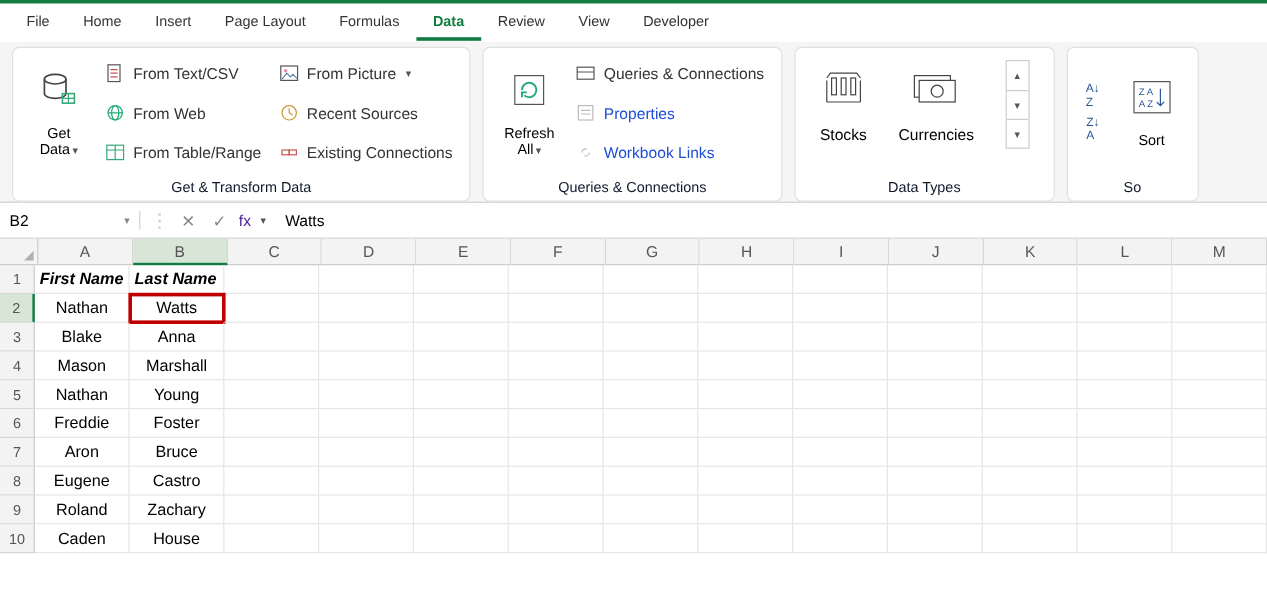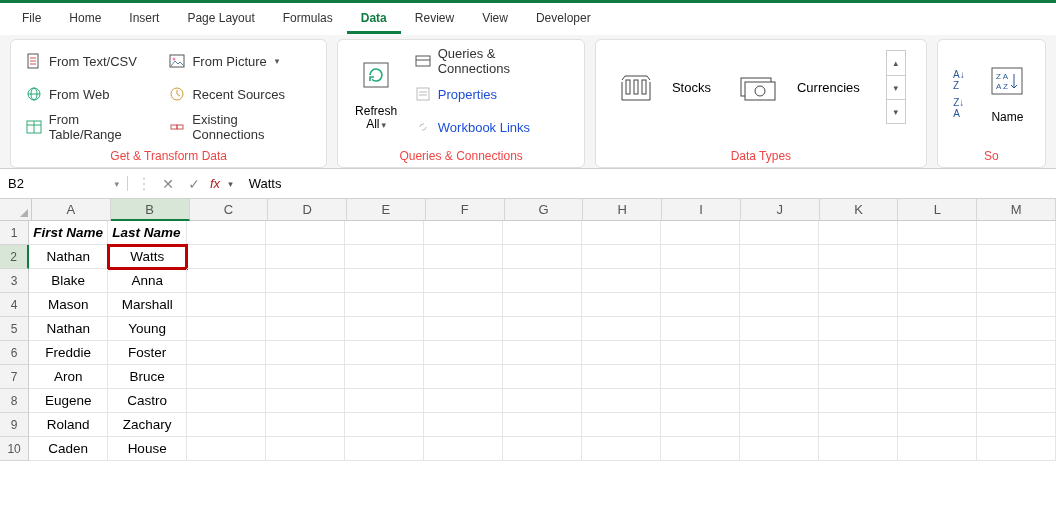--- a/index.html
+++ b/index.html
@@ -7,50 +7,50 @@
   
   
   .tabs { display: flex; align-items: center; height: 32px; padding: 0 8px; background: #fff; gap: 0px; }
   .tab { padding: 6px 14px; font-size: 12px; color: #333; cursor: pointer; border-bottom: 3px solid transparent; }
   .tab.active { font-weight: 600; border-bottom: 3px solid #107c41; color: #107c41; }
   .tab.file { font-weight: 400; }
   
   
   .ribbon { display: flex; height: 134px; background: #f5f5f5; border-bottom: 1px solid #d0d0d0; padding: 4px 10px 0 10px; gap: 10px; }
   .group { background: #fff; border: 1px solid #e0e0e0; border-radius: 6px; padding: 6px 10px 0 10px; display: flex; flex-direction: column; justify-content: space-between; }
-  .group-label { text-align: center; font-size: 12px; color: #ef4444; padding: 2px 0 4px; }
+  .group-label { text-align: center; font-size: 12px; color: #0f172a; padding: 2px 0 4px; }
   .group-body { display: flex; gap: 6px; height: 96px; }
   
   .big-btn { display: flex; flex-direction: column; align-items: center; justify-content: center; width: 56px; cursor: pointer; gap: 12px; }
   .big-btn .icon-wrap { width: 36px; height: 36px; display:flex; align-items:center; justify-content:center; }
   .big-btn .lbl { font-size: 12px; text-align:center; line-height: 1.1; }
   .caret { font-size: 9px; margin-left: 2px; color:#555; }
   
   .small-list { display: flex; flex-direction: column; justify-content: space-between; }
   .small-btn { display: flex; align-items: center; gap: 6px; font-size: 13px; color:#333; padding: 2px 4px; cursor: pointer; height: 30px; }
   .small-btn.disabled { color: #1d4ed8; }
   .small-btn .icon-sm { width: 18px; height: 18px; display:flex; align-items:center; justify-content:center; }
   
   .datatype-body { display:flex; align-items:center; gap: 26px; padding: 4px 10px; }
-  .dt { display:flex; flex-direction:row; align-items:center; gap:16px; cursor:pointer; }
+  .dt { display:flex; flex-direction:column; align-items:center; gap:16px; cursor:pointer; }
   .dt .lbl { font-size: 13px; }
   .dt-nav { display:flex; flex-direction:column; border:1px solid #ccc; }
   .dt-nav span { width:18px; height:24px; display:flex; align-items:center; justify-content:center; font-size:9px; cursor:pointer; color:#555; }
   .dt-nav span + span { border-top:1px solid #ccc; }
   
   .sort-icons { display:flex; flex-direction:column; gap:6px; justify-content:center; padding-right:4px;}
   .sort-icons .si { width:22px; height:22px; border:1px solid transparent; display:flex; align-items:center; justify-content:center; font-size:10px; color:#2a569a; cursor:pointer;}
   
   
   .formula-bar { display:flex; align-items:center; height:30px; border-bottom:1px solid #d0d0d0; }
-  .name-box { width:128px; border-right:1px solid #d0d0d0; padding:0 8px; display:flex; align-items:center; justify-content:space-between; font-size:13px; }
+  .name-box { width:117px; border-right:1px solid #d0d0d0; padding:0 8px; display:flex; align-items:center; justify-content:space-between; font-size:13px; }
   .name-box .caret { color:#888; }
   .fx-area { display:flex; align-items:center; gap:6px; padding:0 8px; }
   .fx-btn { width:20px; text-align:center; color:#888; font-size:14px; cursor:pointer; }
-  .fx-lbl { font-style:italic; font-size:13px; color:#b91c1c; }
+  .fx-lbl { font-size:13px; color:#4c1d95; }
   .fb-input { flex:1; padding:0 8px; font-size:13px; }
   
   
   .grid { position: relative; }
   .corner { position:absolute; left:0; top:0; width:32px; height:22px; background:#f3f3f3; border-right:1px solid #ccc; border-bottom:1px solid #ccc; }
   .corner::after{ content:""; position:absolute; right:3px; bottom:3px; width:0;height:0;border-left:8px solid transparent; border-bottom:8px solid #b0b0b0;}
   .col-headers { display:flex; margin-left:32px; }
   .col-h { width:86px; height:22px; background:#f3f3f3; border-right:1px solid #d6d6d6; border-bottom:1px solid #ccc; display:flex; align-items:center; justify-content:center; font-size:13px; color:#555; cursor:pointer;}
   .col-h.sel { background:#d8e6d8; border-bottom:2px solid #107c41; }
   .rows { }
@@ -73,20 +73,32 @@
   <div class="tab active">Data</div>
   <div class="tab">Review</div>
   <div class="tab">View</div>
   <div class="tab">Developer</div>
 </div>
 
 <div class="ribbon">
 
   <div class="group">
     <div class="group-body">
+      <div class="big-btn">
+        <div class="icon-wrap">
+          <svg width="34" height="34" viewBox="0 0 34 34">
+              <ellipse cx="14" cy="8" rx="9" ry="4" fill="none" stroke="#444" stroke-width="1.4"></ellipse>
+              <path d="M5 8v12c0 2.2 4 4 9 4s9-1.8 9-4V8" fill="none" stroke="#444" stroke-width="1.4"></path>
+              <rect x="20" y="20" width="10" height="8" fill="none" stroke="#3a7" stroke-width="1.3"></rect>
+              <line x1="20" y1="24" x2="30" y2="24" stroke="#3a7"></line>
+              <line x1="25" y1="20" x2="25" y2="28" stroke="#3a7"></line>
+            </svg>
+        </div>
+        <div class="lbl"><span>Get<br>Data</span><span class="caret">▾</span></div>
+      </div>
       <div class="small-list">
         <div class="small-btn">
           <span class="icon-sm">
               <svg width="16" height="16">
                 <rect x="2" y="1" width="10" height="14" fill="none" stroke="#555"></rect>
                 <line x1="4" y1="5" x2="10" y2="5" stroke="#c55"></line>
                 <line x1="4" y1="8" x2="10" y2="8" stroke="#c55"></line>
                 <line x1="4" y1="11" x2="10" y2="11" stroke="#c55"></line>
               </svg>
             </span>
@@ -231,21 +243,21 @@
       </div>
       <div class="big-btn">
         <div class="icon-wrap">
           <svg width="34" height="30">
               <rect x="2" y="2" width="30" height="26" fill="none" stroke="#555"></rect>
               <text x="6" y="13" font-size="8" fill="#2a569a">Z A</text>
               <text x="6" y="23" font-size="8" fill="#2a569a">A Z</text>
               <path d="M24 8v14m-3-3l3 3 3-3" stroke="#2a569a" fill="none"></path>
             </svg>
         </div>
-        <div class="lbl">Name</div>
+        <div class="lbl">Sort</div>
       </div>
     </div>
     <div class="group-label">So</div>
   </div>
 </div>
 
 <div class="formula-bar">
   <div class="name-box">
     <span>B2</span>
     <span class="caret">▾</span>

